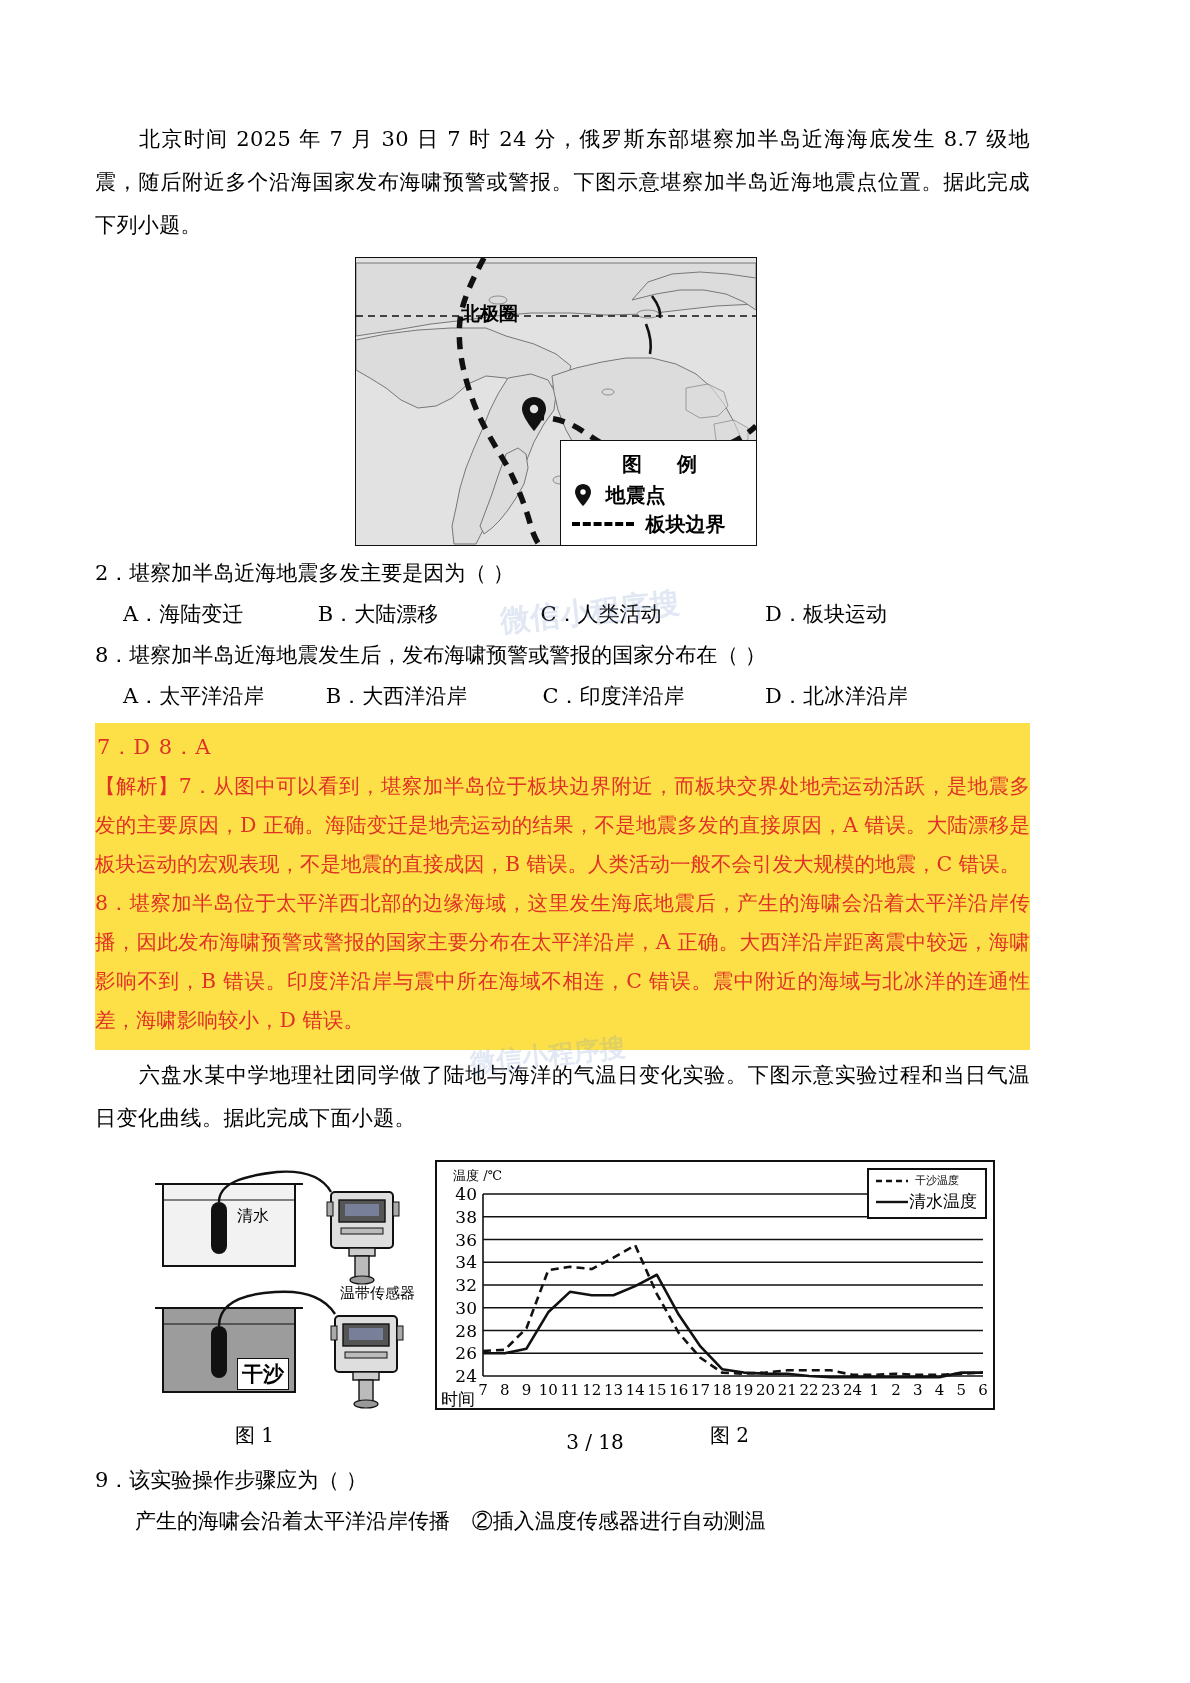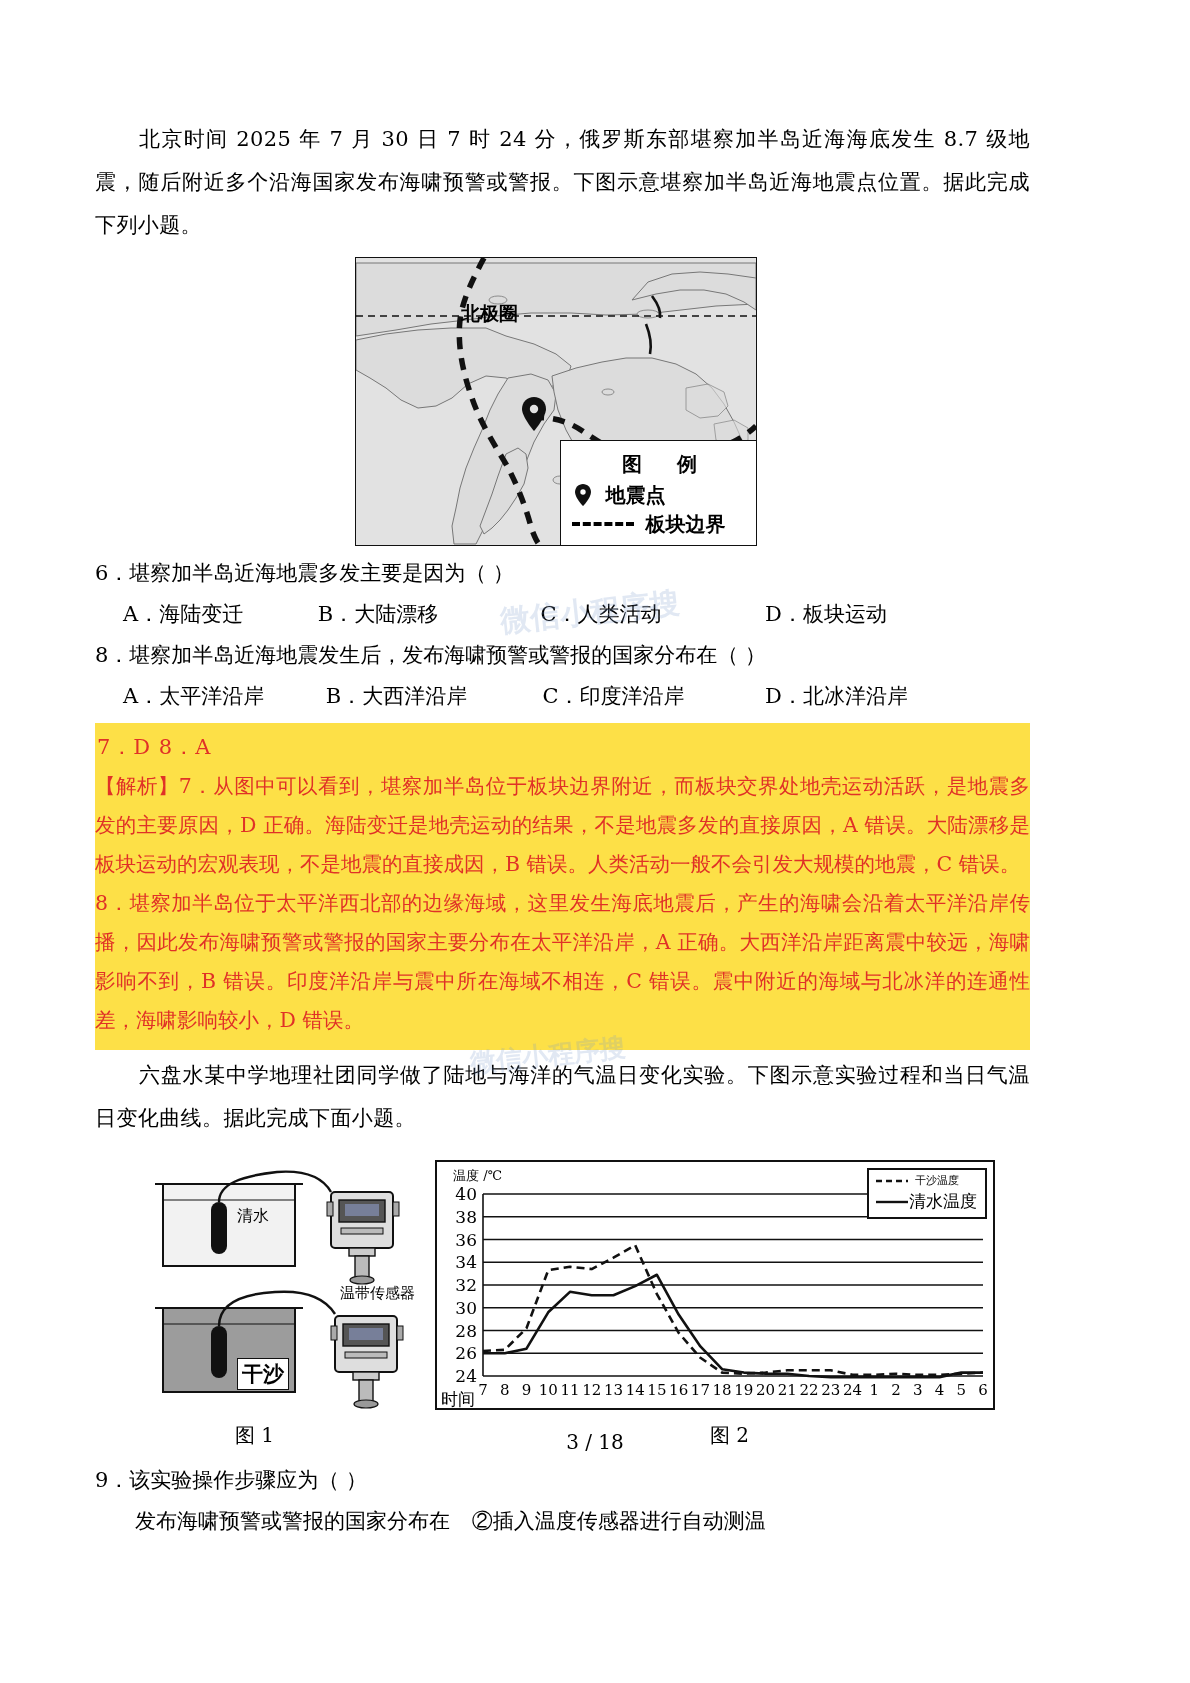--- a/index.html
+++ b/index.html
@@ -131,21 +131,21 @@
             <span class="lbl">地震点</span>
           </div>
           <div class="legrow">
             <span class="dashsample"></span>
             <span class="lbl">板块边界</span>
           </div>
         </div>
       </div>
     </div>
 
-    <div class="qline">6．堪察加半岛近海地震多发主要是因为（  ）</div>
+    <div class="qline">2．堪察加半岛近海地震多发主要是因为（  ）</div>
     <div class="opts" style="padding-left:28px;">
       <span class="opt" style="width:188px"><span>A．</span><span>海陆变迁</span></span>
       <span class="opt" style="width:216px"><span>B．</span><span>大陆漂移</span></span>
       <span class="opt" style="width:218px"><span>C．</span><span>人类活动</span></span>
       <span class="opt"><span>D．</span><span>板块运动</span></span>
     </div>
 
     <div class="qline">8．堪察加半岛近海地震发生后，发布海啸预警或警报的国家分布在（  ）</div>
     <div class="opts" style="padding-left:28px;">
       <span class="opt" style="width:196px"><span>A．</span><span>太平洋沿岸</span></span>
@@ -288,21 +288,21 @@
           </div>
         </div>
       </div>
 
       <div class="cap1">图 1</div>
       <div class="cap2">图 2</div>
     </div>
 
     <div class="qline" style="margin-top:16px;">9．该实验操作步骤应为（  ）</div>
     <div class="opts" style="padding-left:40px;">
-      <span class="opt" style="width:330px">发布海啸预警或警报的国家分布在</span>
+      <span class="opt" style="width:330px">产生的海啸会沿着太平洋沿岸传播</span>
       <span class="opt">②插入温度传感器进行自动测温</span>
     </div>
 
   </div>
 
   <div class="footer">3 / 18</div>
 
   <div class="wm" style="left:500px;top:592px;">微信小程序搜</div>
   <div class="wm" style="left:470px;top:1038px;font-size:26px;">微信小程序搜</div>
 </div>

